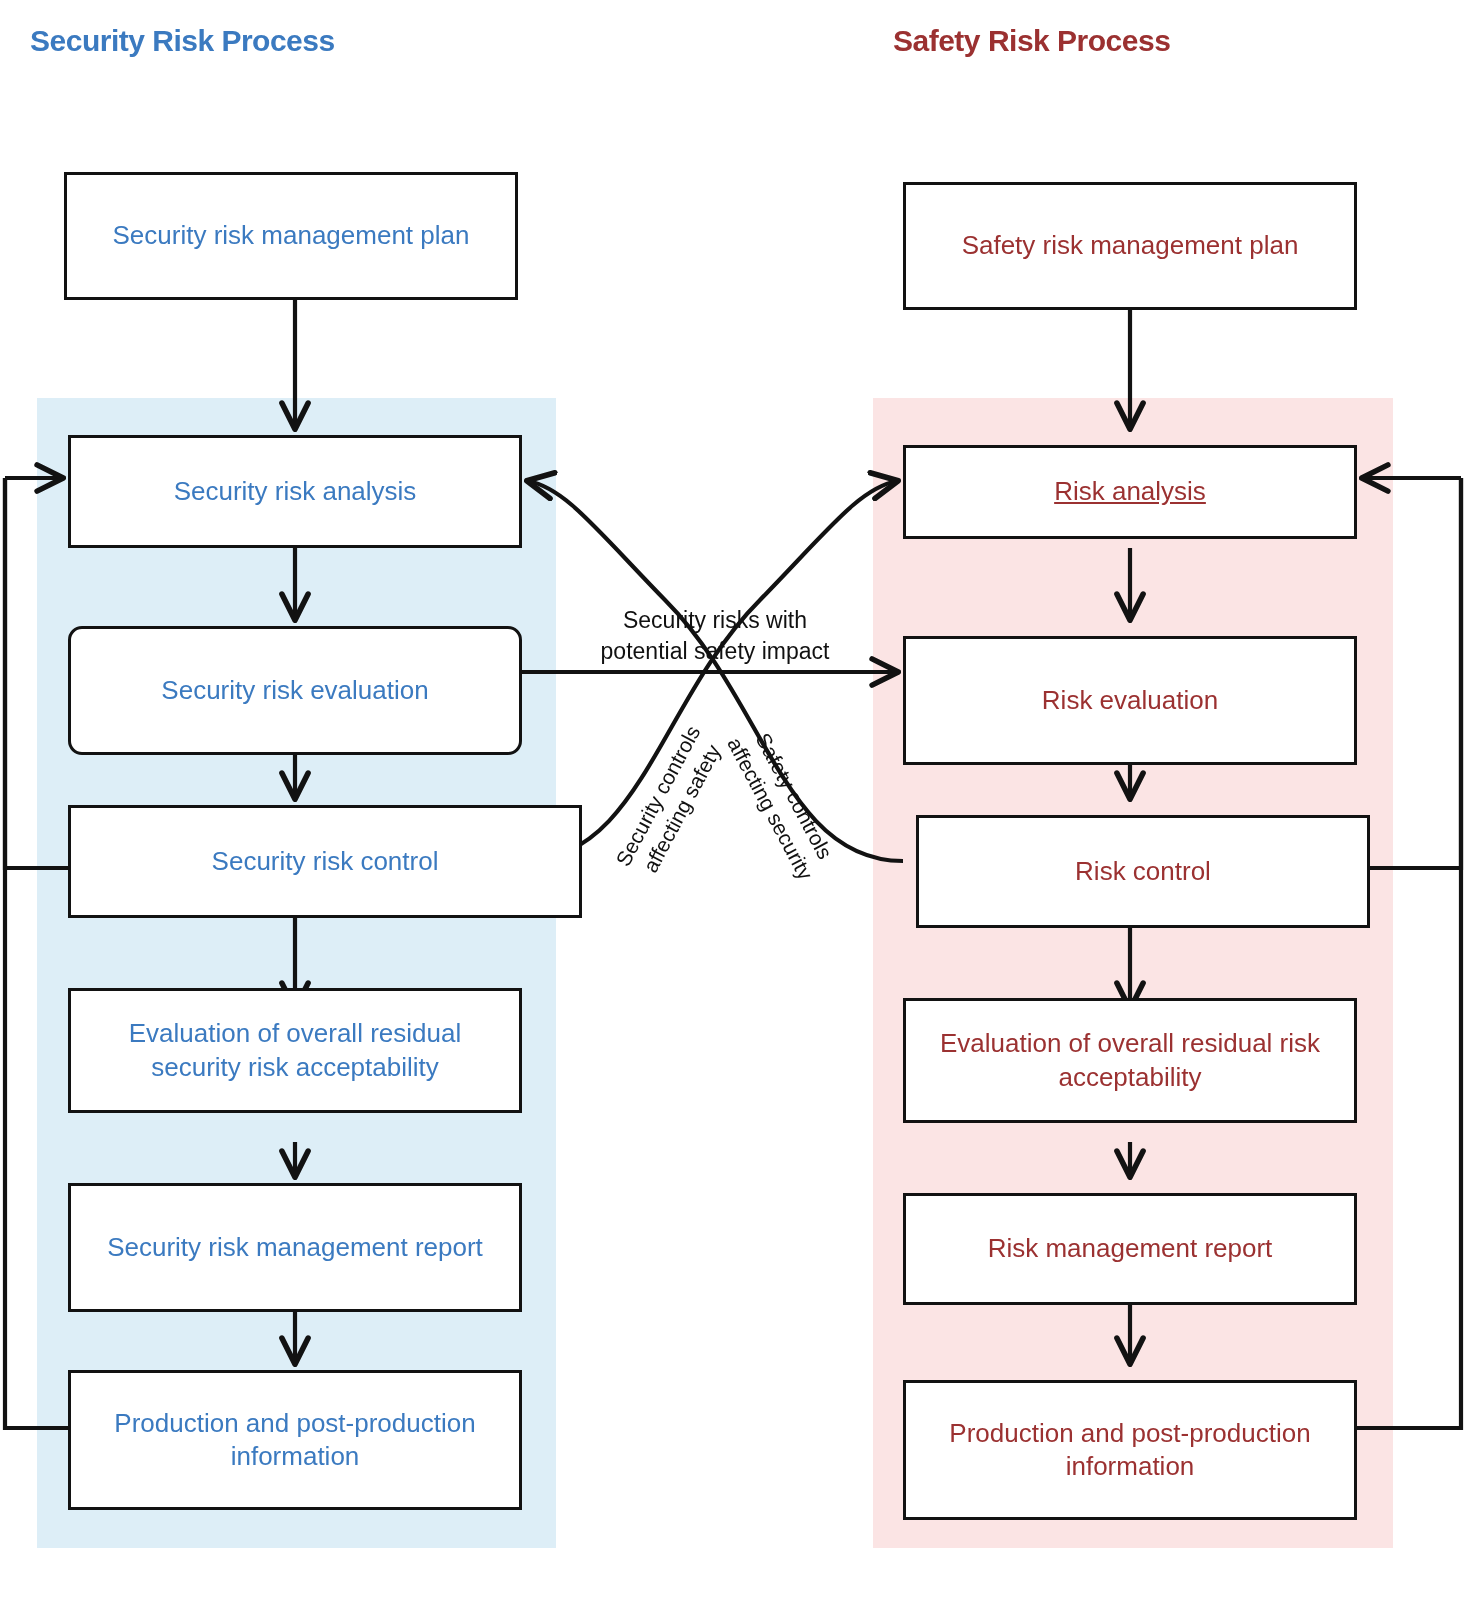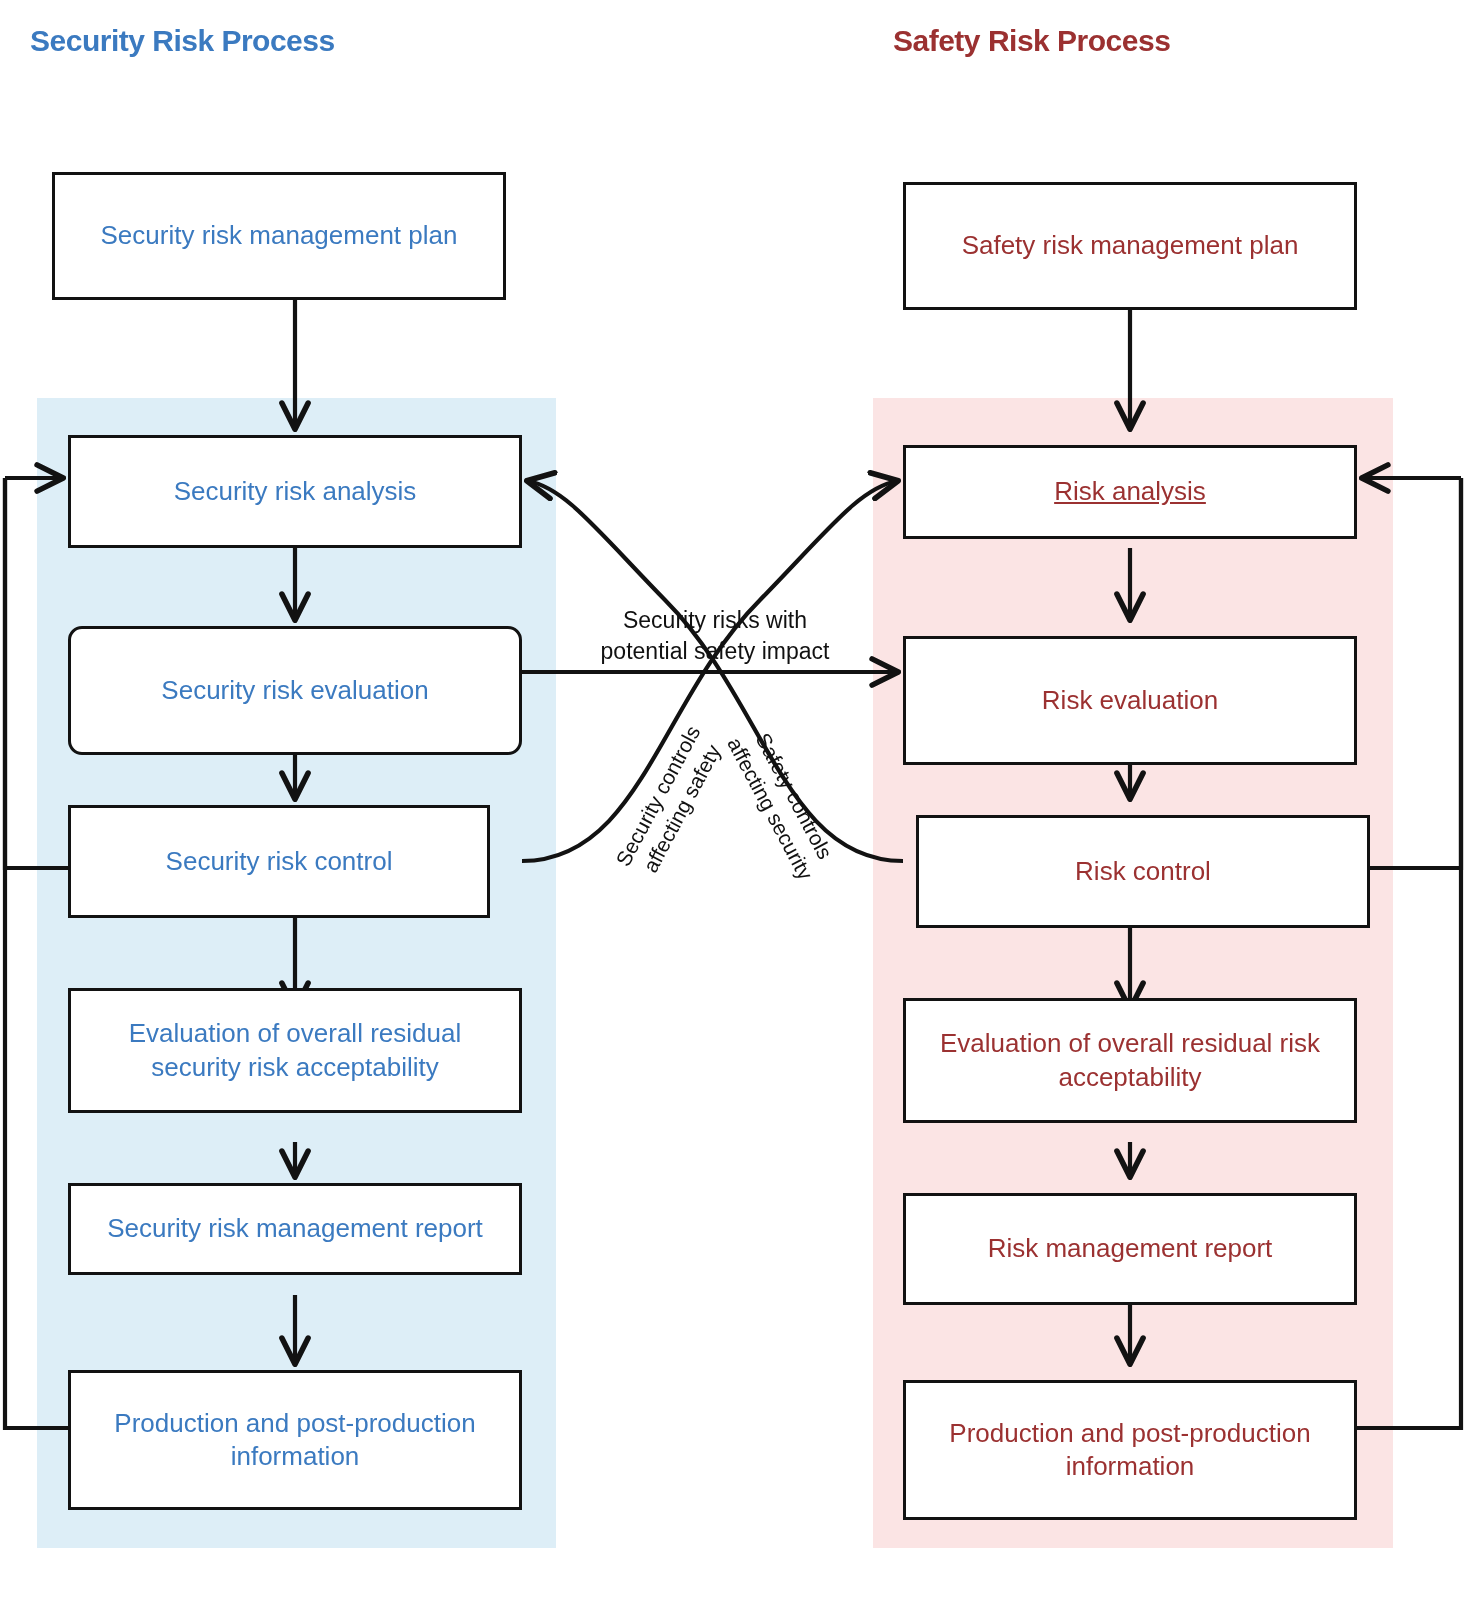--- a/index.html
+++ b/index.html
@@ -67,26 +67,26 @@
 
       <path d="M522,861 C640,861 660,700 760,600 C830,528 860,488 897,481" marker-end="url(#ah)"></path>
 
       <path d="M903,861 C785,861 765,700 665,600 C595,528 565,488 528,481" marker-end="url(#ah)"></path>
     </g>
   </svg>
 
   <div class="title sec">Security Risk Process</div>
   <div class="title saf">Safety Risk Process</div>
 
-  <div class="nodebox sec" style="left:52px;top:172px;width:454px;height:128px;">Security risk management plan</div>
+  <div class="nodebox sec" style="left:64px;top:172px;width:454px;height:128px;">Security risk management plan</div>
   <div class="nodebox sec" style="left:68px;top:435px;width:454px;height:113px;">Security risk analysis</div>
   <div class="nodebox sec" style="left:68px;top:626px;width:454px;height:129px;border-radius:14px;">Security risk evaluation</div>
-  <div class="nodebox sec" style="left:68px;top:805px;width:422px;height:113px;">Security risk control</div>
+  <div class="nodebox sec" style="left:68px;top:805px;width:514px;height:113px;">Security risk control</div>
   <div class="nodebox sec" style="left:68px;top:988px;width:454px;height:125px;">Evaluation of overall residual security risk acceptability</div>
-  <div class="nodebox sec" style="left:68px;top:1183px;width:454px;height:92px;">Security risk management report</div>
+  <div class="nodebox sec" style="left:68px;top:1183px;width:454px;height:129px;">Security risk management report</div>
   <div class="nodebox sec" style="left:68px;top:1370px;width:454px;height:140px;">Production and post-production information</div>
 
   <div class="nodebox saf" style="left:903px;top:172px;width:454px;height:128px;">Safety risk management plan</div>
   <div class="nodebox saf" style="left:903px;top:435px;width:454px;height:94px;text-decoration:underline;">Risk analysis</div>
   <div class="nodebox saf" style="left:903px;top:626px;width:454px;height:129px;">Risk evaluation</div>
   <div class="nodebox saf" style="left:916px;top:805px;width:454px;height:113px;">Risk control</div>
   <div class="nodebox saf" style="left:903px;top:988px;width:454px;height:125px;">Evaluation of overall residual risk acceptability</div>
   <div class="nodebox saf" style="left:903px;top:1183px;width:454px;height:112px;">Risk management report</div>
   <div class="nodebox saf" style="left:903px;top:1370px;width:454px;height:140px;">Production and post-production information</div>
 

